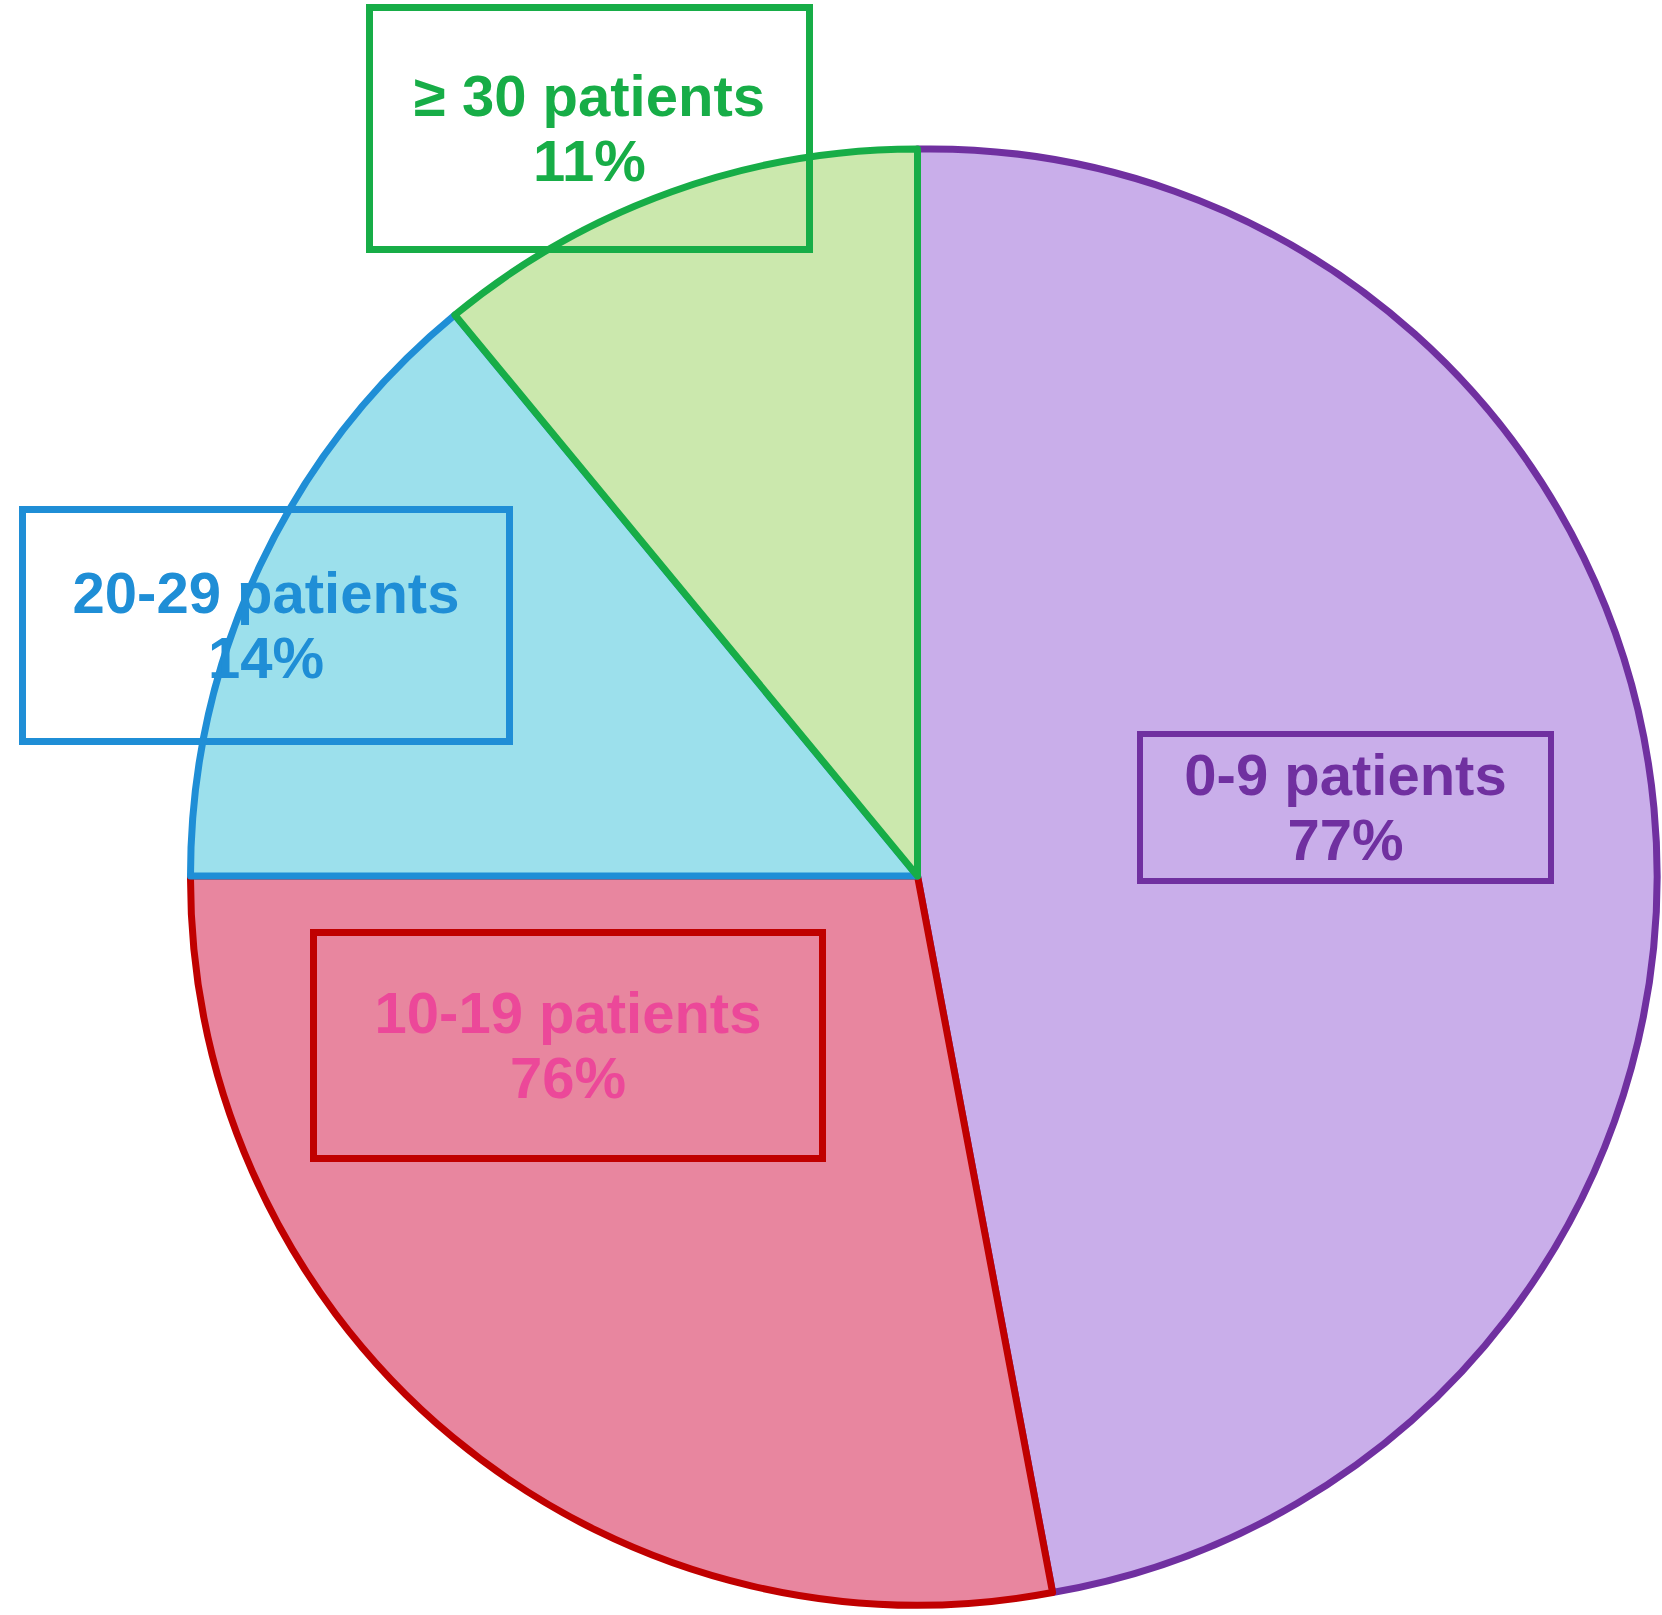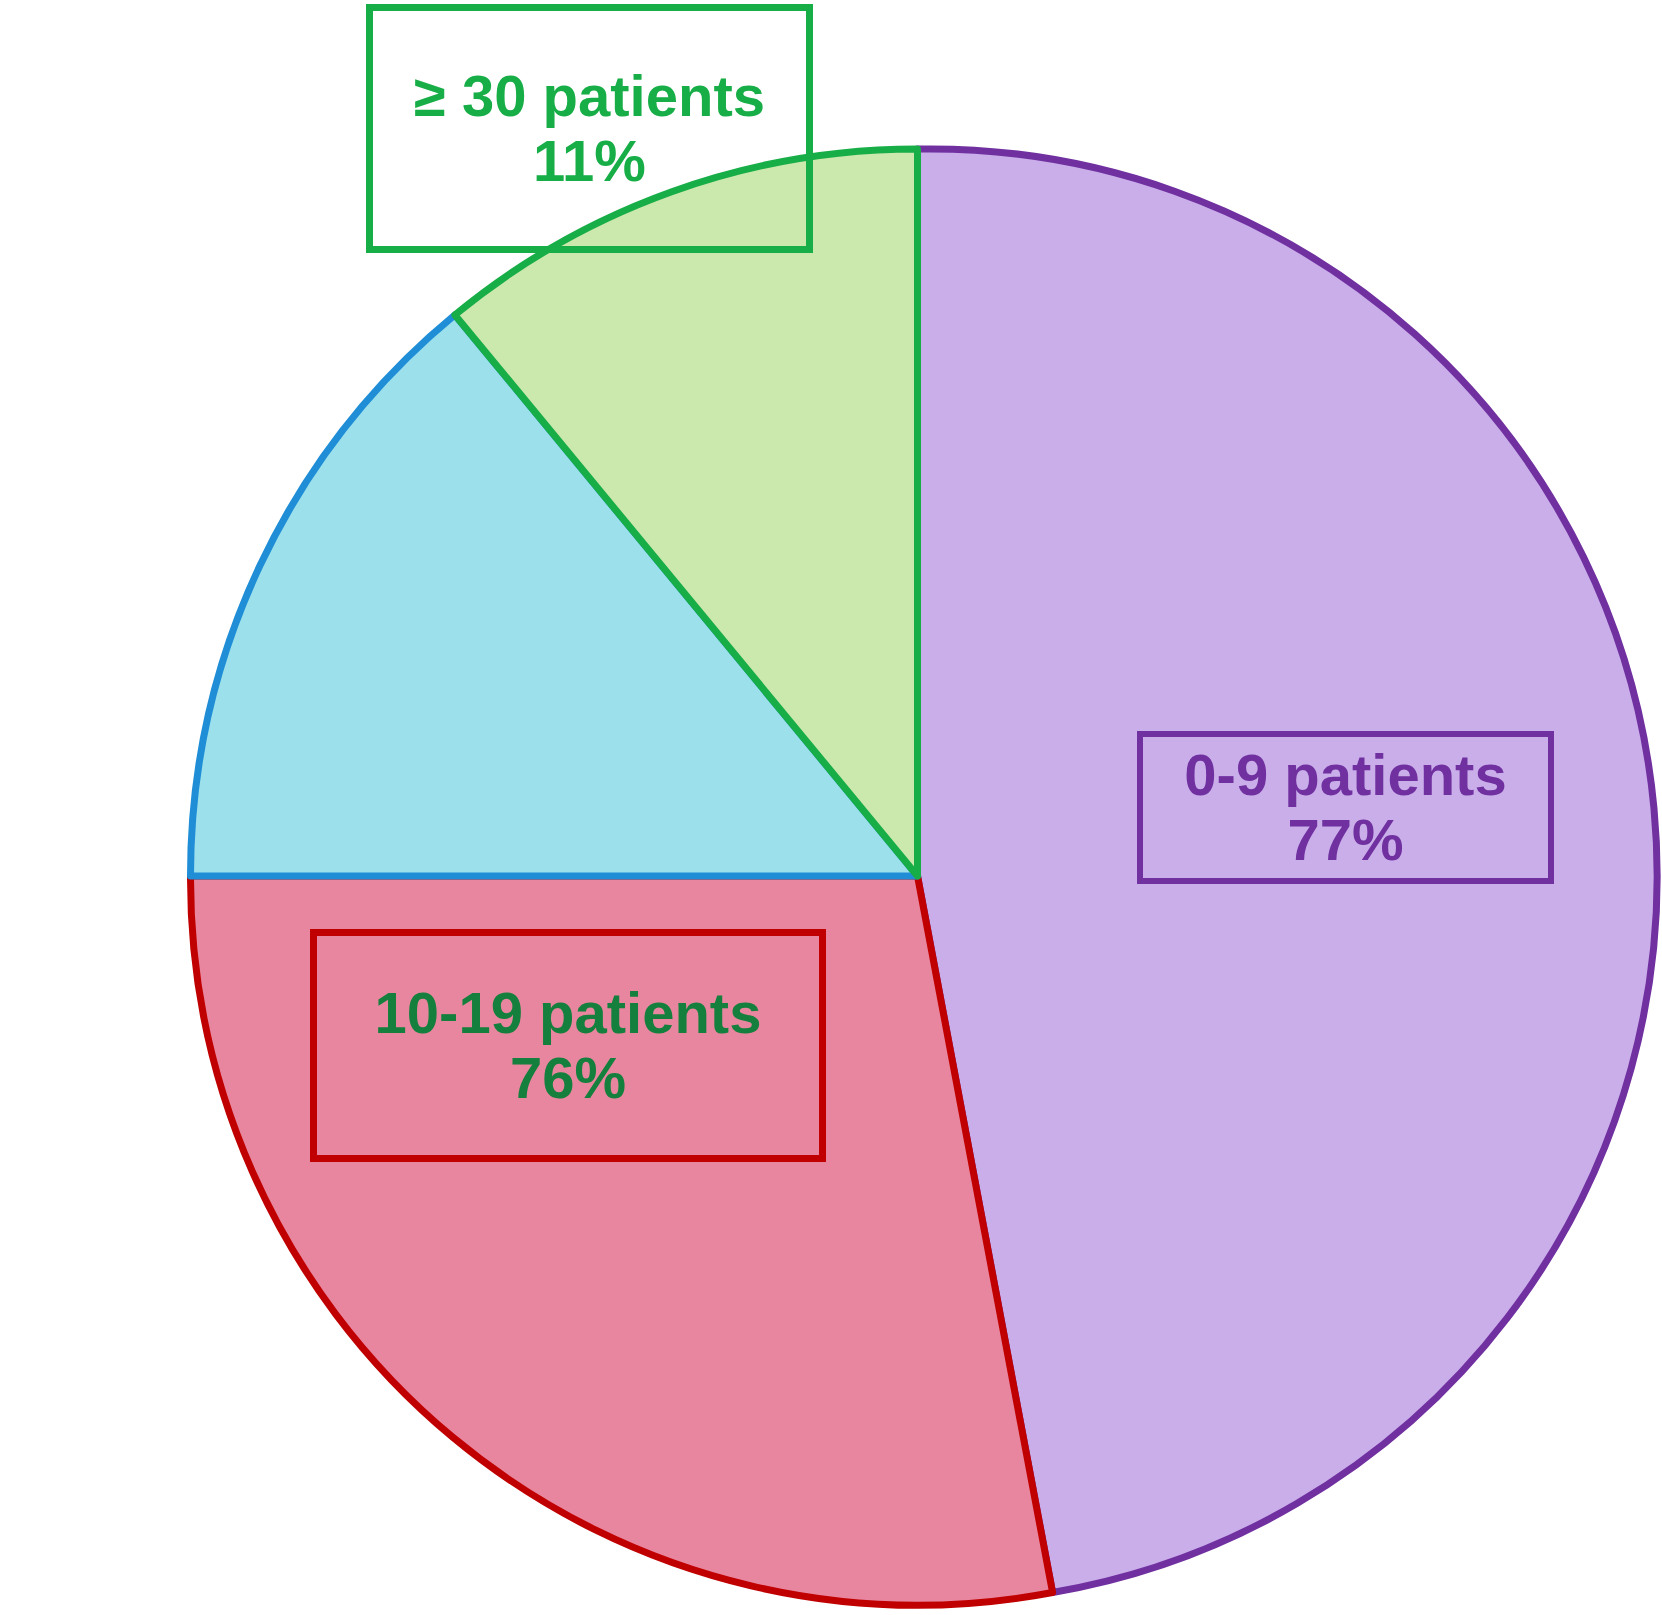--- a/index.html
+++ b/index.html
@@ -53,21 +53,21 @@
     border: 6px solid #7030a0;
     color: #7030a0;
     font-size: 58px;
   }
   #label-10-19 {
     left: 310px;
     top: 929px;
     width: 516px;
     height: 233px;
     border: 7px solid #c00000;
-    color: #15803d;
+    color: #ec4899;
     font-size: 58px;
   }
   #label-20-29 {
     left: 19px;
     top: 506px;
     width: 494px;
     height: 239px;
     border: 7px solid #1f8ed6;
     color: #1f8ed6;
     font-size: 58px;
@@ -97,20 +97,24 @@
     <path d="M 917.5 876 L 190.5 876 A 727 727 0 0 1 454.9 314.9 Z" fill="#9ce0ec" stroke="#1f8ed6" stroke-width="7" stroke-linejoin="round"></path>
 
     <path d="M 917.5 876 L 454.9 314.9 A 727 727 0 0 1 917.5 149 Z" fill="#cbe8ad" stroke="#17ad47" stroke-width="7" stroke-linejoin="round"></path>
   </svg>
 
   <div class="label-box" id="label-30">
     <span class="cat">≥ 30 patients</span>
     <span class="pct">11%</span>
   </div>
 
+  <div class="label-box" id="label-20-29">
+    <span class="cat">20-29 patients</span>
+    <span class="pct">14%</span>
+  </div>
 
   <div class="label-box" id="label-0-9">
     <span class="cat">0-9 patients</span>
     <span class="pct">77%</span>
   </div>
 
   <div class="label-box" id="label-10-19">
     <span class="cat">10-19 patients</span>
     <span class="pct">76%</span>
   </div>

